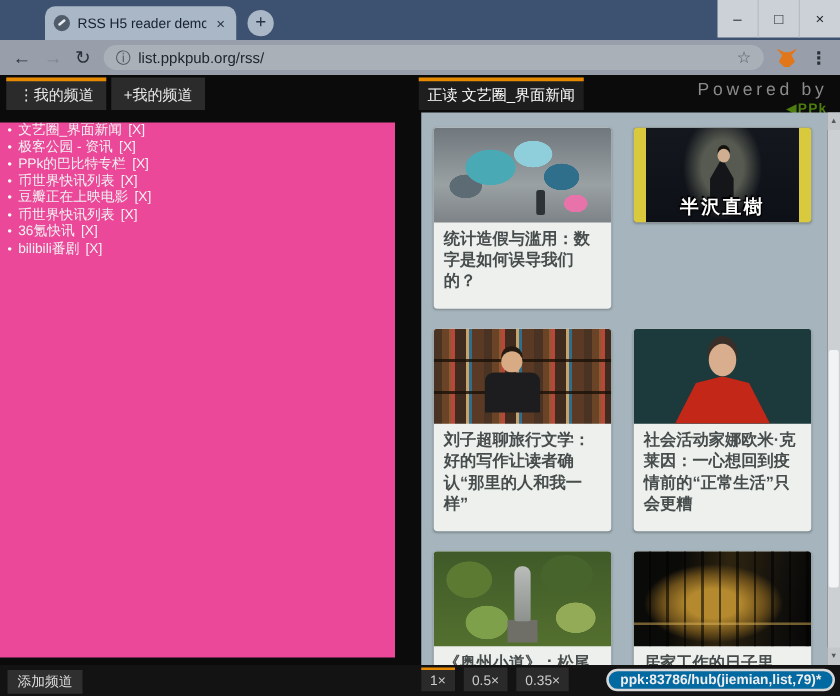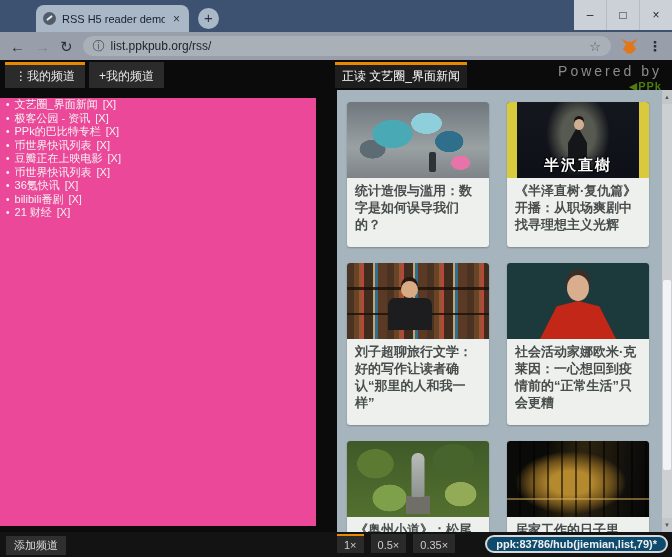--- a/index.html
+++ b/index.html
@@ -131,21 +131,21 @@
 
   
   .statusbar { position:absolute; left:0; right:0; bottom:0; height:25px; background:#131313; }
   .about-btn { position:absolute; left:6px; top:4px; background:#2f2f2f; color:#ddd; font-size:11px;
     padding:2px 8px; }
   .zoom-group { position:absolute; left:337px; top:2px; display:flex; gap:7px; }
   .zoom-btn { background:#2a2a2a; color:#ccc; font-size:11px; padding:3px 7px 2px 7px;
     border-top:2px solid transparent; }
   .zoom-btn.active { border-top-color:#e88a00; }
   .addr-pill { position:absolute; right:4px; top:3px; border:2px solid #d8d8d8; border-radius:10px;
-    background:#0c4a6e; color:#eee; font-size:11px; font-weight:bold; padding:1px 9px;
+    background:#0369a1; color:#eee; font-size:11px; font-weight:bold; padding:1px 9px;
     white-space:nowrap; }
 </style>
 </head>
 <body>
 
 <div id="window">
 
   <div class="titlebar">
     <div class="tab">
       <span class="favicon"></span>
@@ -191,35 +191,33 @@
     <div class="channel-list">
       <ul>
         <li><span class="bullet">•</span><span>文艺圈_界面新闻</span><span class="ch-x">[X]</span></li>
         <li><span class="bullet">•</span><span>极客公园 - 资讯</span><span class="ch-x">[X]</span></li>
         <li><span class="bullet">•</span><span>PPk的巴比特专栏</span><span class="ch-x">[X]</span></li>
         <li><span class="bullet">•</span><span>币世界快讯列表</span><span class="ch-x">[X]</span></li>
         <li><span class="bullet">•</span><span>豆瓣正在上映电影</span><span class="ch-x">[X]</span></li>
         <li><span class="bullet">•</span><span>币世界快讯列表</span><span class="ch-x">[X]</span></li>
         <li><span class="bullet">•</span><span>36氪快讯</span><span class="ch-x">[X]</span></li>
         <li><span class="bullet">•</span><span>bilibili番剧</span><span class="ch-x">[X]</span></li>
-        <li><span class="bullet">•</span><span>21 财经</span><span class="ch-x">[X]</span></li>
       </ul>
     </div>
 
     <div class="feed">
       <div class="cards">
         <div class="card">
           <div class="thumb t1"></div>
           <div class="caption">统计造假与滥用：数字是如何误导我们的？</div>
         </div>
         <div class="card">
           <div class="thumb t2">
             <span class="overlay-title">半沢直樹</span>
           </div>
-          <div class="caption">《半泽直树·复仇篇》开播：从职场爽剧中找寻理想主义光辉</div>
         </div>
         <div class="card">
           <div class="thumb t3"></div>
           <div class="caption">刘子超聊旅行文学：好的写作让读者确认“那里的人和我一样”</div>
         </div>
         <div class="card">
           <div class="thumb t4"></div>
           <div class="caption">社会活动家娜欧米·克莱因：一心想回到疫情前的“正常生活”只会更糟</div>
         </div>
         <div class="card">

